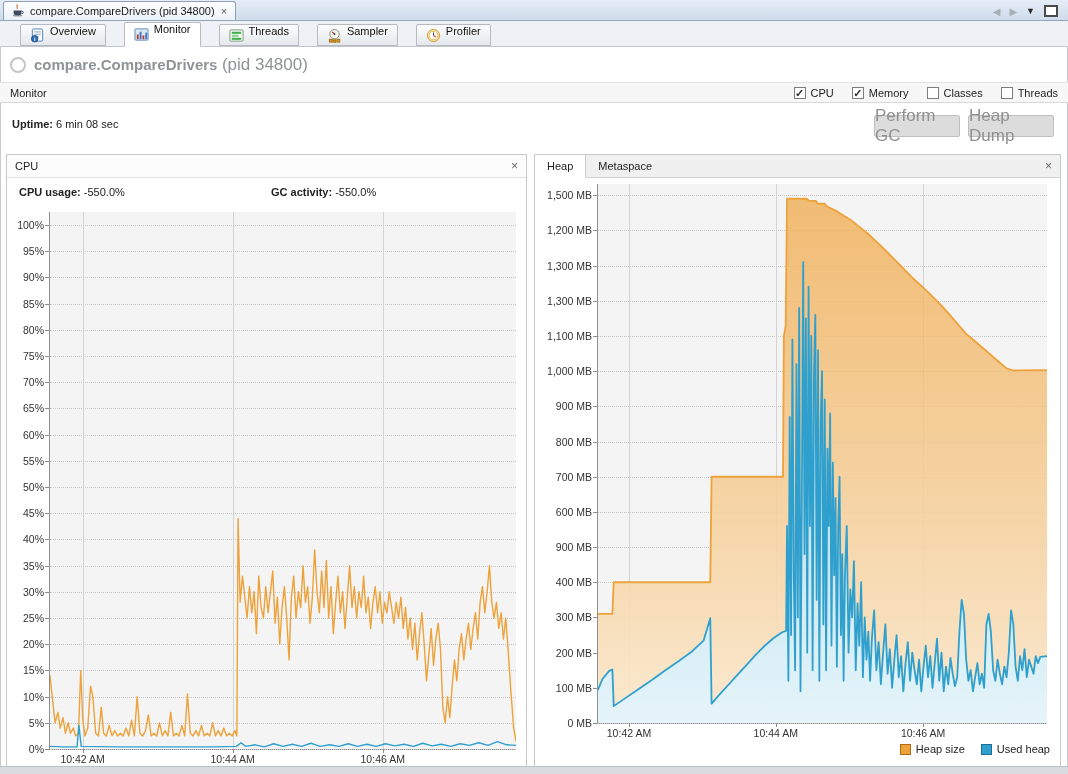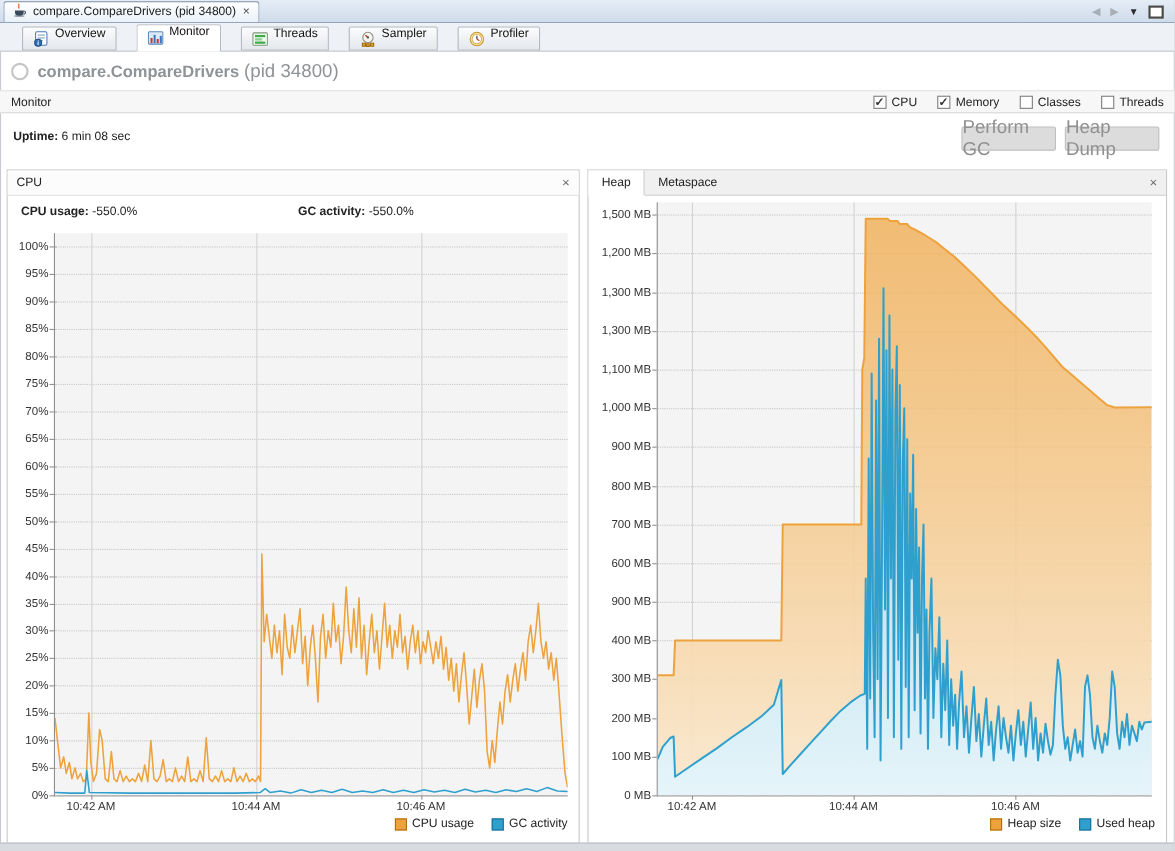--- a/index.html
+++ b/index.html
@@ -294,30 +294,20 @@
             <span class="xlab" style="left: 39.2%;">10:44 AM</span>
             <div class="vgrid" style="left: 71.4%;"></div>
             <div class="xtick" style="left: 71.4%;"></div>
             <span class="xlab" style="left: 71.4%;">10:46 AM</span>
             <svg viewBox="0 0 100 100" preserveAspectRatio="none">
               <defs></defs>
               <polyline points="0.00,86.34 0.60,91.22 1.10,95.12 1.70,93.17 2.20,96.10 2.80,94.15 3.30,97.07 3.90,95.12 4.40,97.07 5.00,96.10 5.50,97.56 6.10,97.07 6.60,85.37 7.00,94.15 7.50,97.56 8.10,96.10 8.70,88.29 9.20,90.24 9.80,97.07 10.40,97.56 11.00,92.20 11.50,97.07 12.10,97.56 12.70,95.61 13.30,97.56 13.90,96.59 14.50,97.56 15.10,97.07 15.70,97.56 16.30,96.10 16.90,97.56 17.50,94.63 18.10,97.56 18.70,90.24 19.30,97.07 19.90,97.56 20.50,96.59 21.10,93.66 21.70,97.56 22.30,97.07 22.90,97.56 23.50,95.12 24.10,97.56 24.70,96.59 25.30,97.56 25.90,93.17 26.50,97.56 27.10,97.07 27.70,97.56 28.30,95.61 28.90,97.56 29.50,89.76 30.10,97.07 30.70,97.56 31.30,96.59 31.90,97.56 32.50,95.61 33.10,97.56 33.70,97.07 34.30,97.56 34.90,95.12 35.50,97.56 36.10,96.59 36.70,97.56 37.30,96.10 37.90,97.56 38.50,97.07 39.10,97.56 39.70,96.59 40.10,97.56 40.35,57.07 40.80,72.68 41.30,67.80 41.80,71.71 42.30,75.61 42.80,69.76 43.30,74.63 43.80,70.73 44.30,78.54 44.80,67.80 45.30,73.66 45.80,75.61 46.30,69.76 46.80,74.63 47.30,70.73 47.80,66.83 48.30,76.59 48.80,71.71 49.30,80.49 49.80,73.66 50.30,69.76 50.80,75.61 51.30,83.41 51.80,71.71 52.30,67.80 52.80,75.61 53.30,70.73 53.80,73.66 54.30,65.85 54.80,72.68 55.30,69.76 55.80,76.59 56.30,71.71 56.80,62.93 57.30,70.73 57.80,74.63 58.30,66.83 58.80,73.66 59.30,64.88 59.80,75.61 60.30,69.76 60.80,78.54 61.30,72.68 61.80,67.80 62.30,74.63 62.80,70.73 63.30,77.56 63.80,71.71 64.30,65.85 64.80,73.66 65.30,69.76 65.80,75.61 66.30,70.73 66.80,73.66 67.30,67.80 67.80,74.63 68.30,71.71 68.80,77.56 69.30,72.68 69.80,69.76 70.30,74.63 70.80,70.73 71.30,76.59 71.80,72.68 72.30,74.63 72.80,70.73 73.30,73.66 73.80,76.59 74.30,72.68 74.80,75.61 75.30,71.71 75.80,77.56 76.30,73.66 76.80,79.51 77.30,75.61 77.80,81.46 78.30,76.59 78.80,83.41 79.30,78.54 79.80,74.63 80.30,80.49 80.80,87.32 81.30,82.44 81.80,77.56 82.30,84.39 82.80,79.51 83.30,76.59 83.80,81.46 84.30,92.20 84.80,95.12 85.30,90.24 85.80,94.15 86.30,88.29 86.80,83.41 87.30,87.32 87.80,81.46 88.30,78.54 88.80,83.41 89.30,79.51 89.80,76.59 90.30,81.46 90.80,77.56 91.30,74.63 91.80,79.51 92.30,72.68 92.80,69.76 93.30,74.63 93.80,70.73 94.30,65.85 94.80,72.68 95.30,75.61 95.80,72.68 96.30,77.56 96.80,74.63 97.30,79.51 97.80,75.61 98.30,81.46 98.90,89.27 99.50,96.10 100.00,98.54" fill="none" stroke="#EDA23B" stroke-width="1.4" vector-effect="non-scaling-stroke" stroke-linejoin="round" stroke-linecap="round"></polyline>
               <polyline points="0.00,99.51 3.00,99.61 5.80,99.61 6.20,95.61 6.70,99.51 15.00,99.61 25.00,99.61 35.00,99.61 40.00,99.51 41.00,98.83 42.00,99.51 44.00,99.22 46.00,99.61 48.00,99.02 50.00,99.51 52.00,99.12 54.00,99.51 56.00,98.93 58.00,99.51 60.00,99.22 62.00,99.51 64.00,99.02 66.00,99.51 68.00,99.12 70.00,99.51 72.00,99.02 74.00,99.41 76.00,99.12 78.00,99.51 80.00,98.93 82.00,99.41 84.00,99.12 86.00,99.51 88.00,99.02 90.00,99.32 92.00,98.83 94.00,99.32 96.00,98.63 98.00,99.22 100.00,99.32" fill="none" stroke="#2FA0CE" stroke-width="1.4" vector-effect="non-scaling-stroke" stroke-linejoin="round" stroke-linecap="round"></polyline>
             </svg>
           </div>
-        </div>
-      <div class="legend">
-          <span class="legend-item">
-            <span class="chip" style="background: rgb(237, 162, 59); border-color: rgb(176, 110, 18);"></span>
-            <span>CPU usage</span>
-          </span>
-          <span class="legend-item">
-            <span class="chip" style="background: rgb(47, 160, 206); border-color: rgb(26, 112, 153);"></span>
-            <span>GC activity</span>
-          </span>
         </div>
     </div>
 
     <div class="panel panel-heap">
       <div class="panel-header tabsbar">
         <span style="display:flex">
             <span class="htab selected">Heap</span>
             <span class="htab">Metaspace</span>
           </span>
         <span class="ph-close">×</span>

